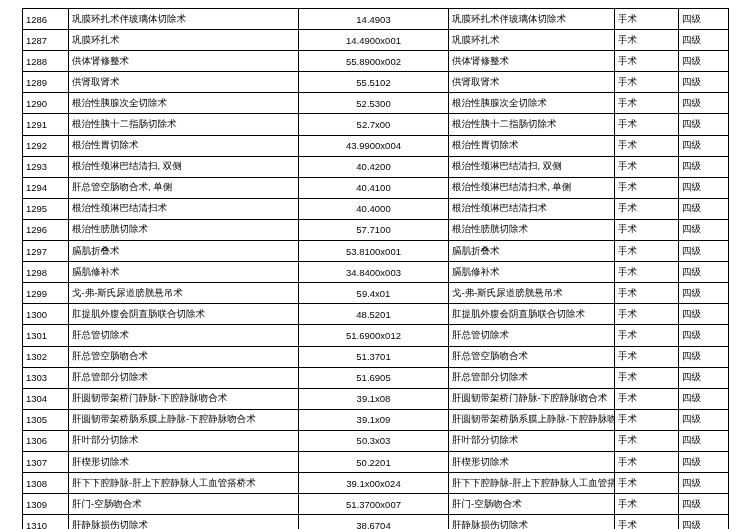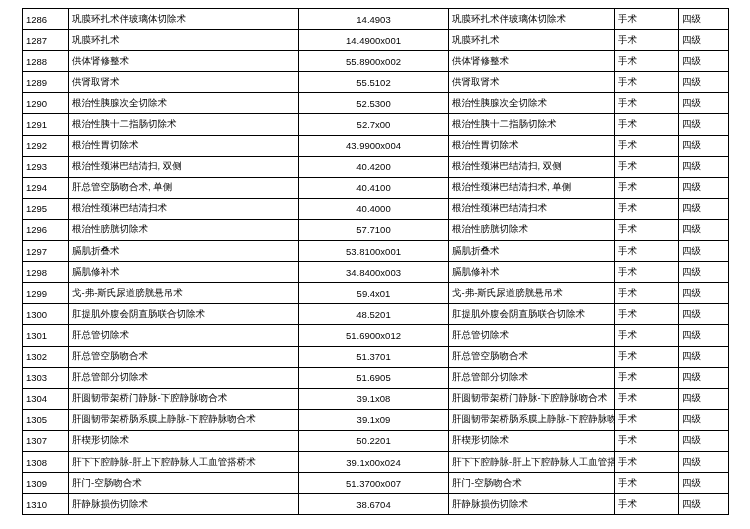--- a/index.html
+++ b/index.html
@@ -216,20 +216,28 @@
         </tr>
         <tr>
           <td class="idx">1305</td>
           <td class="name1">肝圆韧带架桥肠系膜上静脉-下腔静脉吻合术</td>
           <td class="code">39.1x09</td>
           <td class="name2">肝圆韧带架桥肠系膜上静脉-下腔静脉吻合术</td>
           <td class="type">手术</td>
           <td class="level">四级</td>
         </tr>
         <tr>
+          <td class="idx">1306</td>
+          <td class="name1">肝叶部分切除术</td>
+          <td class="code">50.3x03</td>
+          <td class="name2">肝叶部分切除术</td>
+          <td class="type">手术</td>
+          <td class="level">四级</td>
+        </tr>
+        <tr>
           <td class="idx">1307</td>
           <td class="name1">肝楔形切除术</td>
           <td class="code">50.2201</td>
           <td class="name2">肝楔形切除术</td>
           <td class="type">手术</td>
           <td class="level">四级</td>
         </tr>
         <tr>
           <td class="idx">1308</td>
           <td class="name1">肝下下腔静脉-肝上下腔静脉人工血管搭桥术</td>

